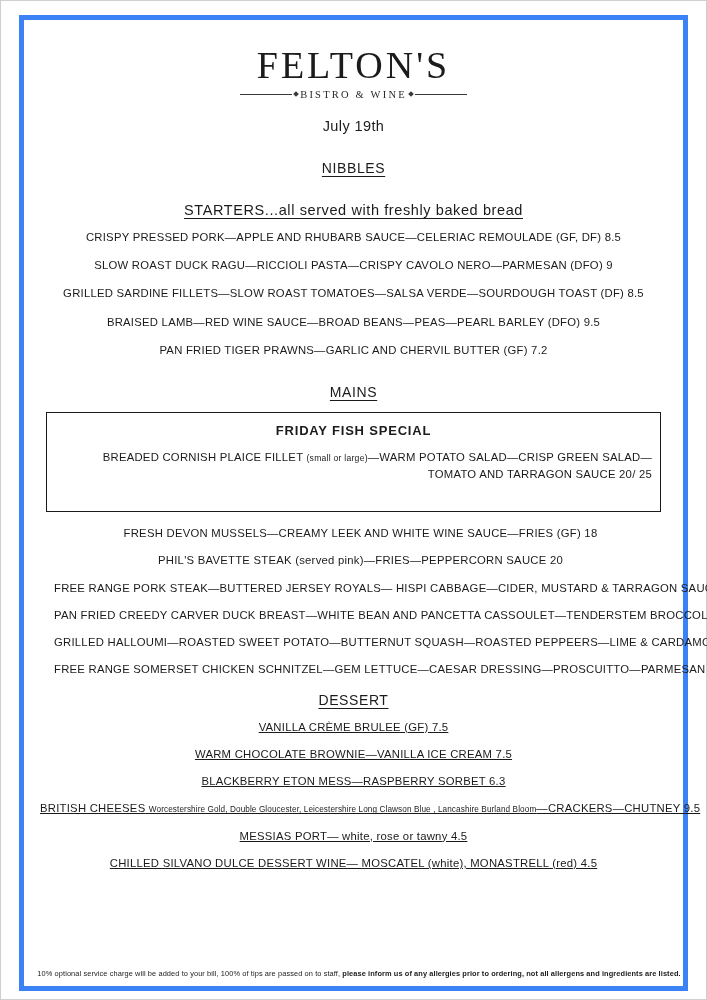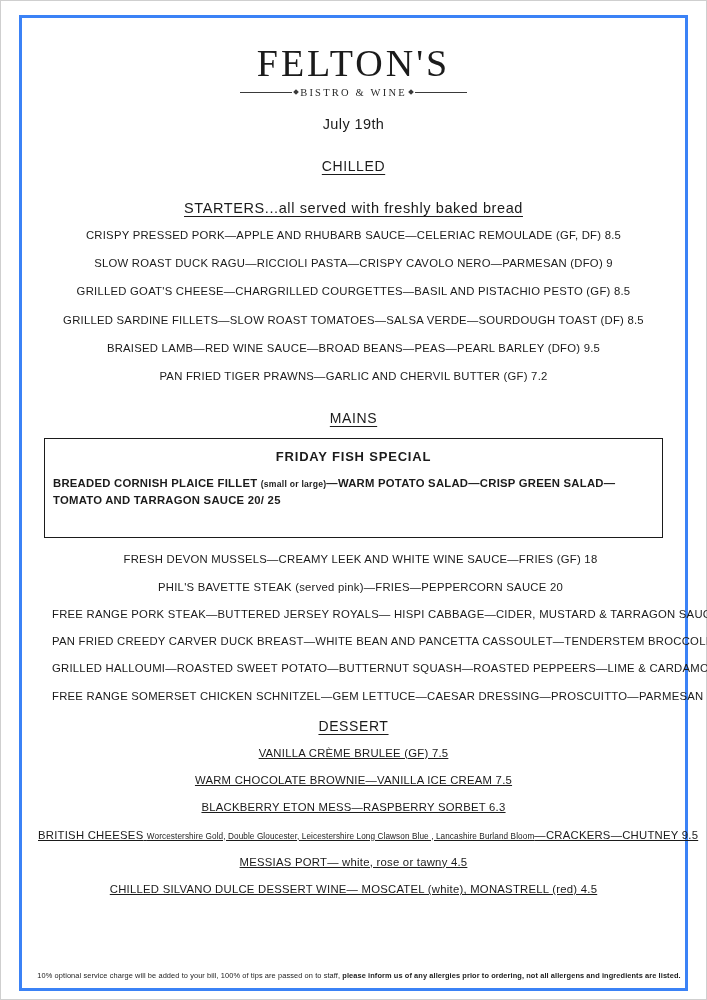--- a/index.html
+++ b/index.html
@@ -16,21 +16,21 @@
   }
   .page {
     position: relative;
     width: 707px;
     height: 1000px;
     box-sizing: border-box;
     padding: 14px 18px 8px 18px;
     border: 1px solid #cfcfcf;
   }
   .inner {
-    border: 3px solid #3b82f6;
+    border: 5px solid #3b82f6;
     width: 100%;
     height: 100%;
     box-sizing: border-box;
     padding: 12px 16px 6px 16px;
     position: relative;
   }
 
   
   .brand {
     text-align: center;
@@ -118,25 +118,24 @@
     padding: 10px 8px 28px 8px;
   }
   .special-title {
     text-align: center;
     font-weight: bold;
     font-size: 13px;
     letter-spacing: .8px;
     margin-bottom: 11px;
   }
   .special-line {
-    text-align: left;
+    text-align: right;
     font-size: 11.3px;
     letter-spacing: .25px;
     line-height: 1.5;
-    font-weight: bold;
   }
   .special-line .small { font-size: 8.6px; }
 
   .mains .item { margin-bottom: 12px; margin-left: 14px; }
   .dessert { margin-top: 14px; }
   .dessert .item { margin-bottom: 12px; text-decoration: underline; }
   .dessert .item .tiny {
     font-size: 8.2px;
     letter-spacing: .1px;
   }
@@ -162,29 +161,28 @@
       <div class="brand-name">FELTON'S</div>
       <div class="brand-sub-wrap">
         <span class="rule left"></span>
         <span class="brand-sub">BISTRO &amp; WINE</span>
         <span class="rule right"></span>
       </div>
       <div class="date">July 19th</div>
     </div>
 
     <div class="section nibbles">
-      <div class="section-title">CHILLED</div>
+      <div class="section-title">NIBBLES</div>
     </div>
 
     <div class="section starters">
       <div class="section-title wide">STARTERS...all served with freshly baked bread</div>
       <div class="items">
         <div class="item">CRISPY PRESSED PORK—APPLE  AND RHUBARB SAUCE—CELERIAC REMOULADE (GF, DF)   8.5</div>
         <div class="item">SLOW ROAST DUCK RAGU—RICCIOLI PASTA—CRISPY CAVOLO NERO—PARMESAN  (DFO)   9</div>
-        <div class="item">GRILLED GOAT'S CHEESE—CHARGRILLED COURGETTES—BASIL AND PISTACHIO PESTO (GF)  8.5</div>
         <div class="item">GRILLED SARDINE FILLETS—SLOW ROAST TOMATOES—SALSA VERDE—SOURDOUGH TOAST   (DF)   8.5</div>
         <div class="item">BRAISED LAMB—RED WINE SAUCE—BROAD BEANS—PEAS—PEARL BARLEY  (DFO)   9.5</div>
         <div class="item">PAN FRIED TIGER PRAWNS—GARLIC AND CHERVIL BUTTER   (GF)   7.2</div>
       </div>
     </div>
 
     <div class="section mains">
       <div class="section-title">MAINS</div>
 
       <div class="special">

